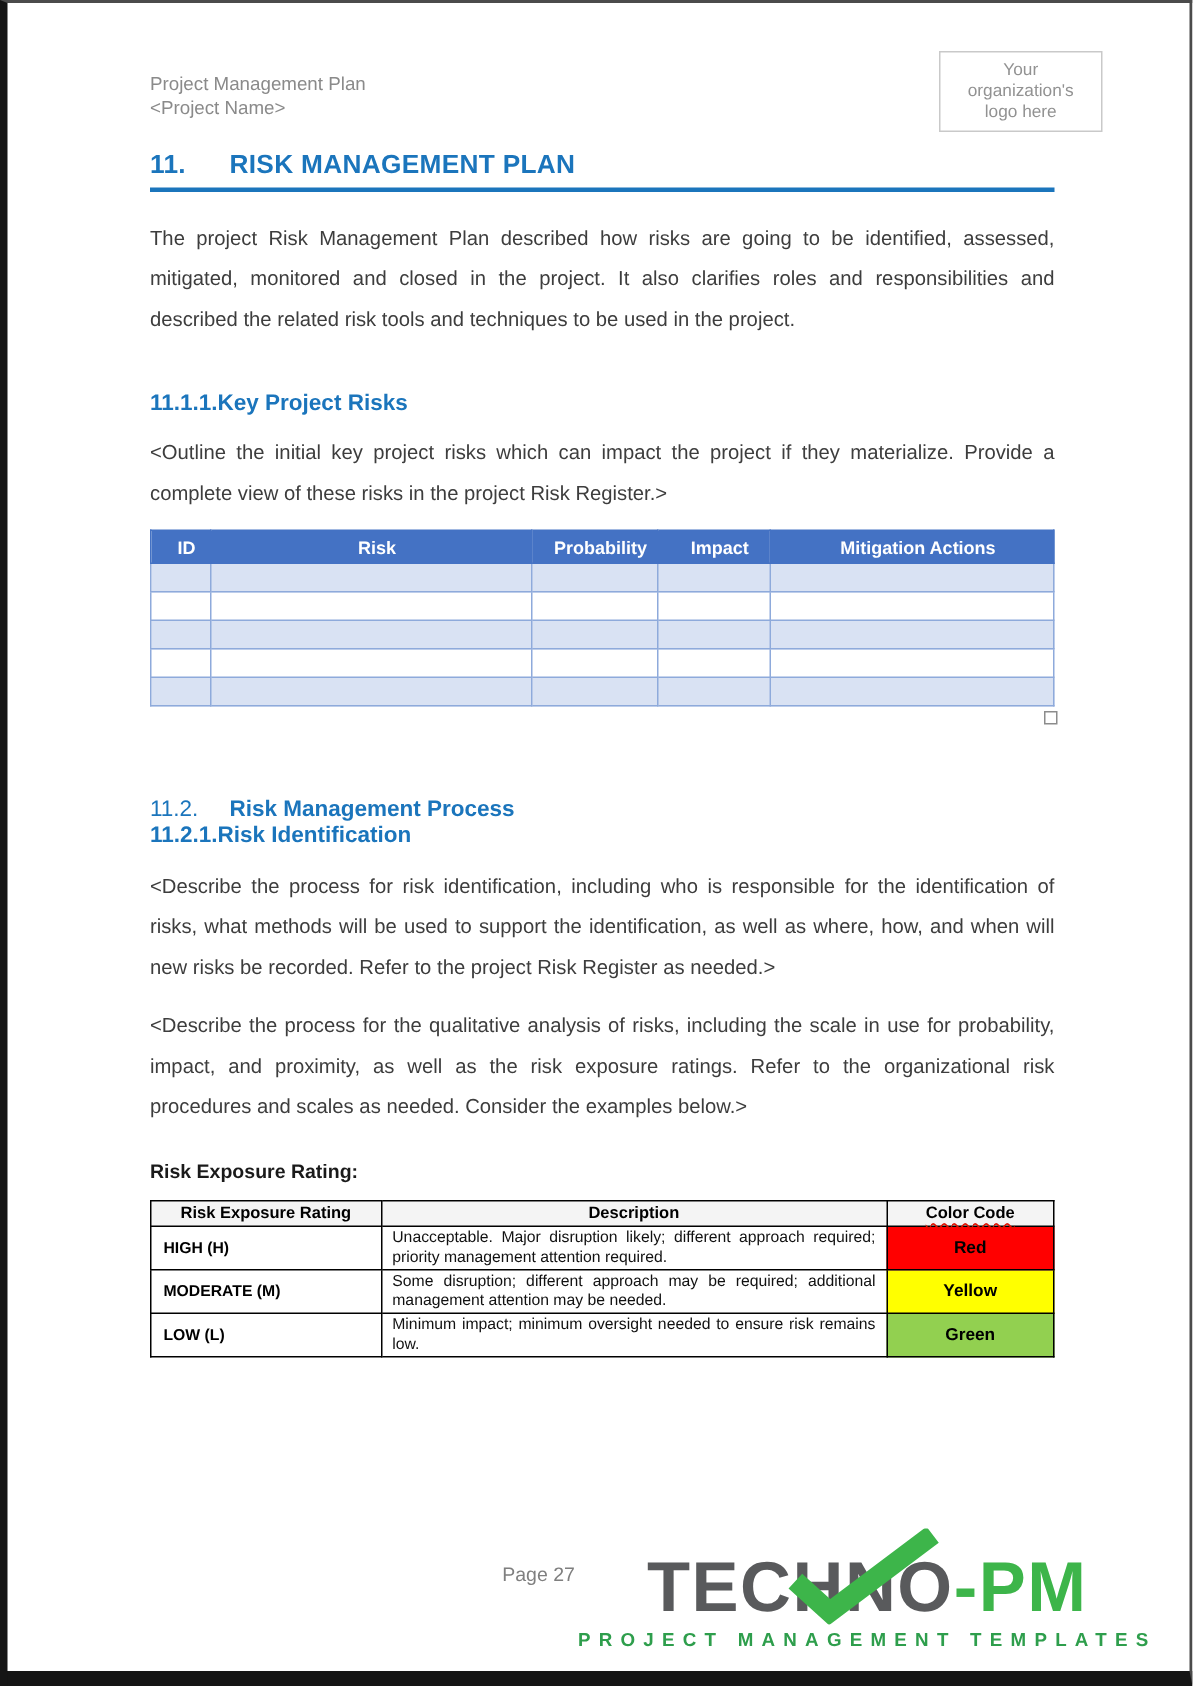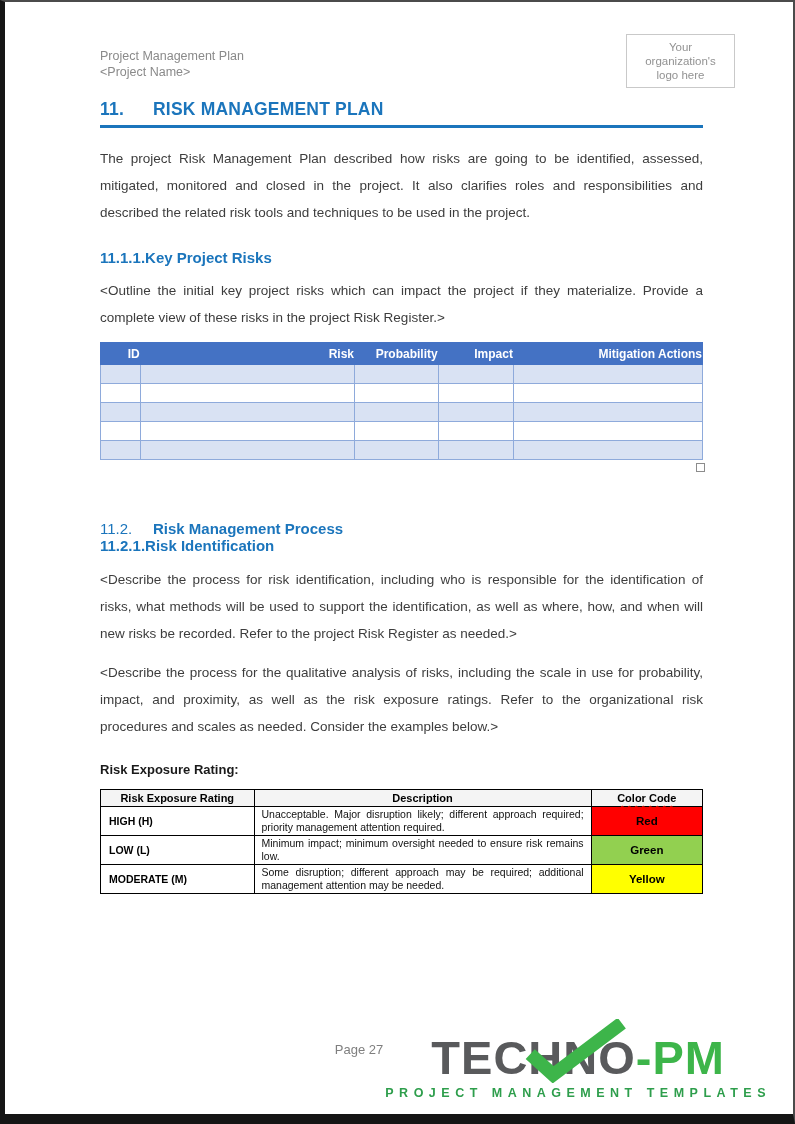--- a/index.html
+++ b/index.html
@@ -32,21 +32,21 @@
   .h2 .num-gap { display:inline-block; width:53px; font-weight:normal; }
 
   
   .para { margin-top:17px; color:#3d3d3d; font-size:13.5px; line-height:27px; text-align:justify; }
 
   
   .risk-table-wrap { position:relative; margin-top:11px; }
   table { border-collapse:collapse; width:100%; table-layout:fixed; }
   .risk-table { border:1px solid #8eaadb; }
   .risk-table th {
-    background:#4472c4; color:#fff; font-size:12px; font-weight:bold; text-align:right;
+    background:#4472c4; color:#fff; font-size:12px; font-weight:bold; text-align:center;
     height:22px; padding:0 0 0 8px; border:1px solid #4472c4;margin-left:28px;
   }
   .risk-table td { height:19px; border:1px solid #8eaadb; }
   .risk-table tr.band td { background:#d9e2f3; }
   .resize-handle {
     position:absolute; right:-2px; bottom:-12px; width:9px; height:9px;
     background:#fff; border:1px solid #8c8c8c;
   }
 
   .gap-60 { margin-top:60px; }
@@ -93,21 +93,21 @@
       <div>&lt;Project Name&gt;</div>
     </div>
 
     <div class="h1">
       <span class="num">11.</span><span>RISK MANAGEMENT PLAN</span>
     </div>
     <div class="rule"></div>
 
     <p class="para">The project Risk Management Plan described how risks are going to be identified, assessed, mitigated, monitored and closed in the project. It also clarifies roles and responsibilities and described the related risk tools and techniques to be used in the project.</p>
 
-    <div class="h2 gap-22" style="margin-top:23px">
+    <div class="h2 gap-22" style="margin-top:34px">
       <span>11.1.1.</span><span>Key Project Risks</span>
     </div>
 
     <p class="para" style="margin-top:11px">&lt;Outline the initial key project risks which can impact the project if they materialize. Provide a complete view of these risks in the project Risk Register.&gt;</p>
 
     <div class="risk-table-wrap">
       <table class="risk-table">
         <colgroup>
           <col style="width:6.6%">
             <col style="width:35.6%">
@@ -193,28 +193,28 @@
           <th><span class="squiggle">Color Code</span></th>
         </tr>
       </thead>
       <tbody>
         <tr>
           <td class="rating">HIGH (H)</td>
           <td class="desc">Unacceptable. Major disruption likely; different approach required; priority management attention required.</td>
           <td class="color-code" style="background: rgb(255, 0, 0);">Red</td>
         </tr>
         <tr>
+          <td class="rating">MODERATE (M)</td>
+          <td class="desc">Some disruption; different approach may be required; additional management attention may be needed.</td>
+          <td class="color-code" style="background: rgb(255, 255, 0);">Yellow</td>
+        </tr>
+        <tr>
           <td class="rating">LOW (L)</td>
           <td class="desc">Minimum impact; minimum oversight needed to ensure risk remains low.</td>
           <td class="color-code" style="background: rgb(146, 208, 80);">Green</td>
-        </tr>
-        <tr>
-          <td class="rating">MODERATE (M)</td>
-          <td class="desc">Some disruption; different approach may be required; additional management attention may be needed.</td>
-          <td class="color-code" style="background: rgb(255, 255, 0);">Yellow</td>
         </tr>
       </tbody>
     </table>
   </div>
 
   <div class="footer">
     <div class="page-num">Page 27</div>
     <div class="brand">
       <div class="brand-row">
         <span class="brand-gray">TECHNO</span><span class="brand-green">-PM</span>

